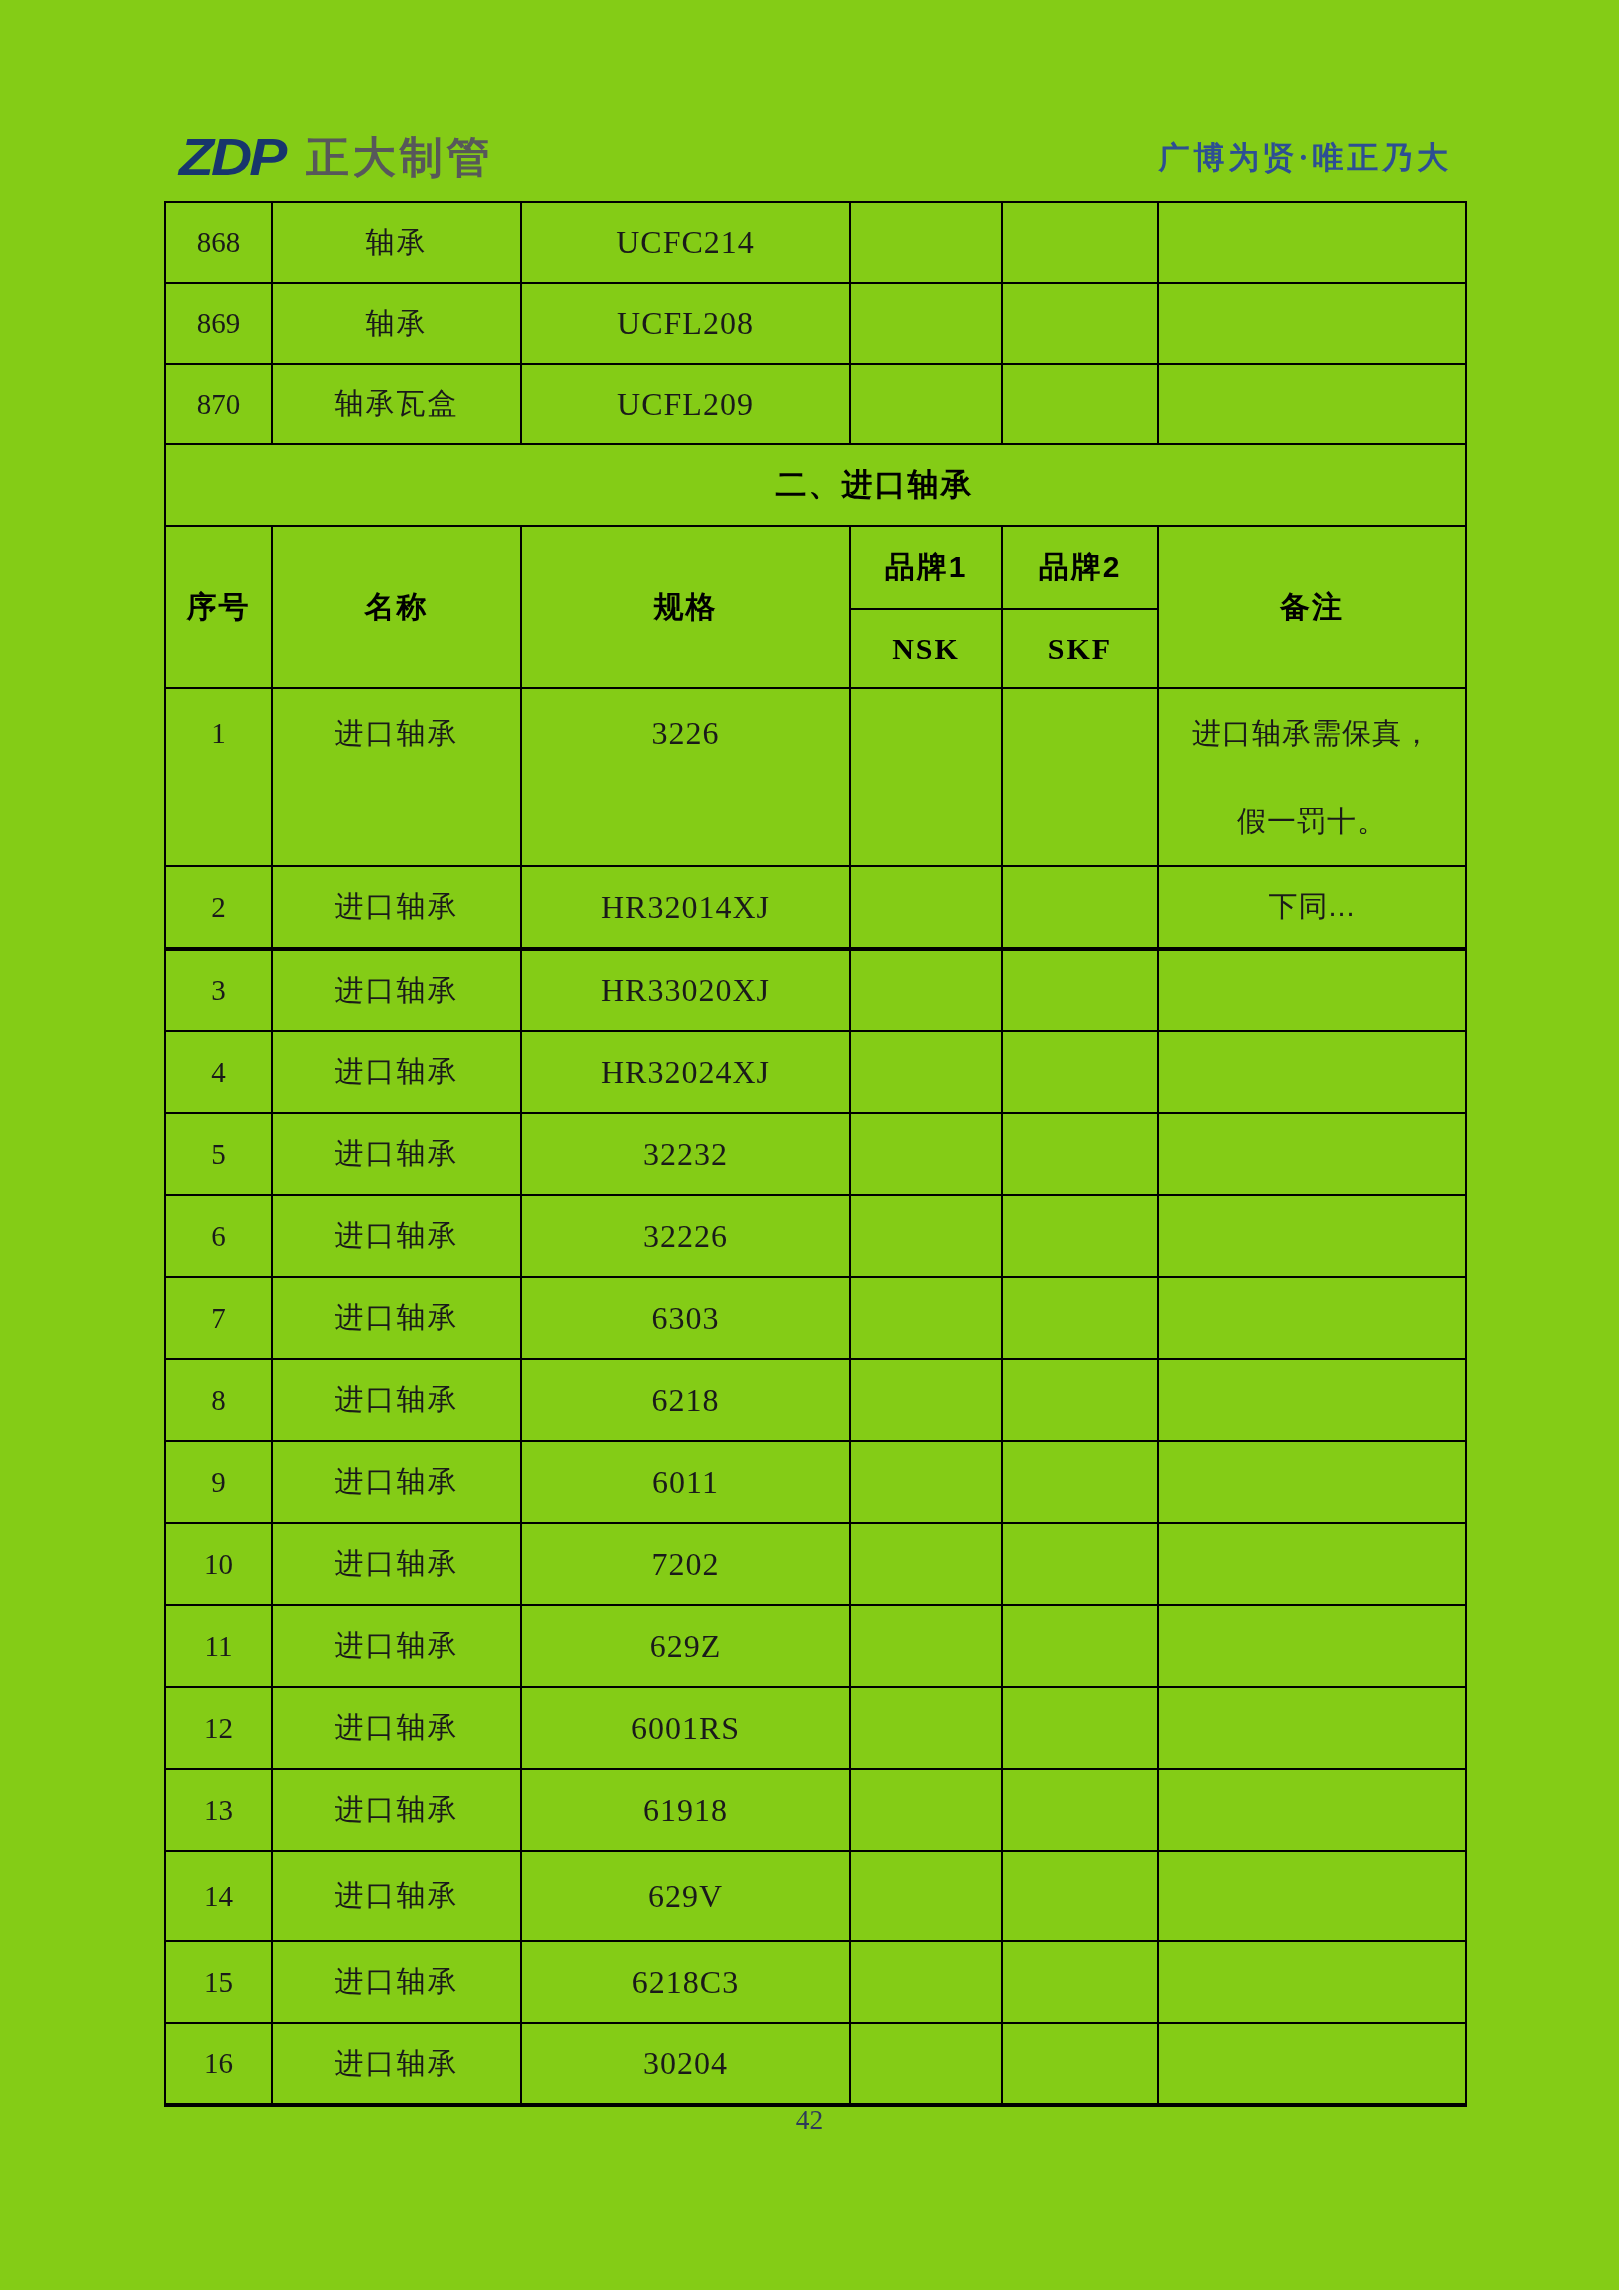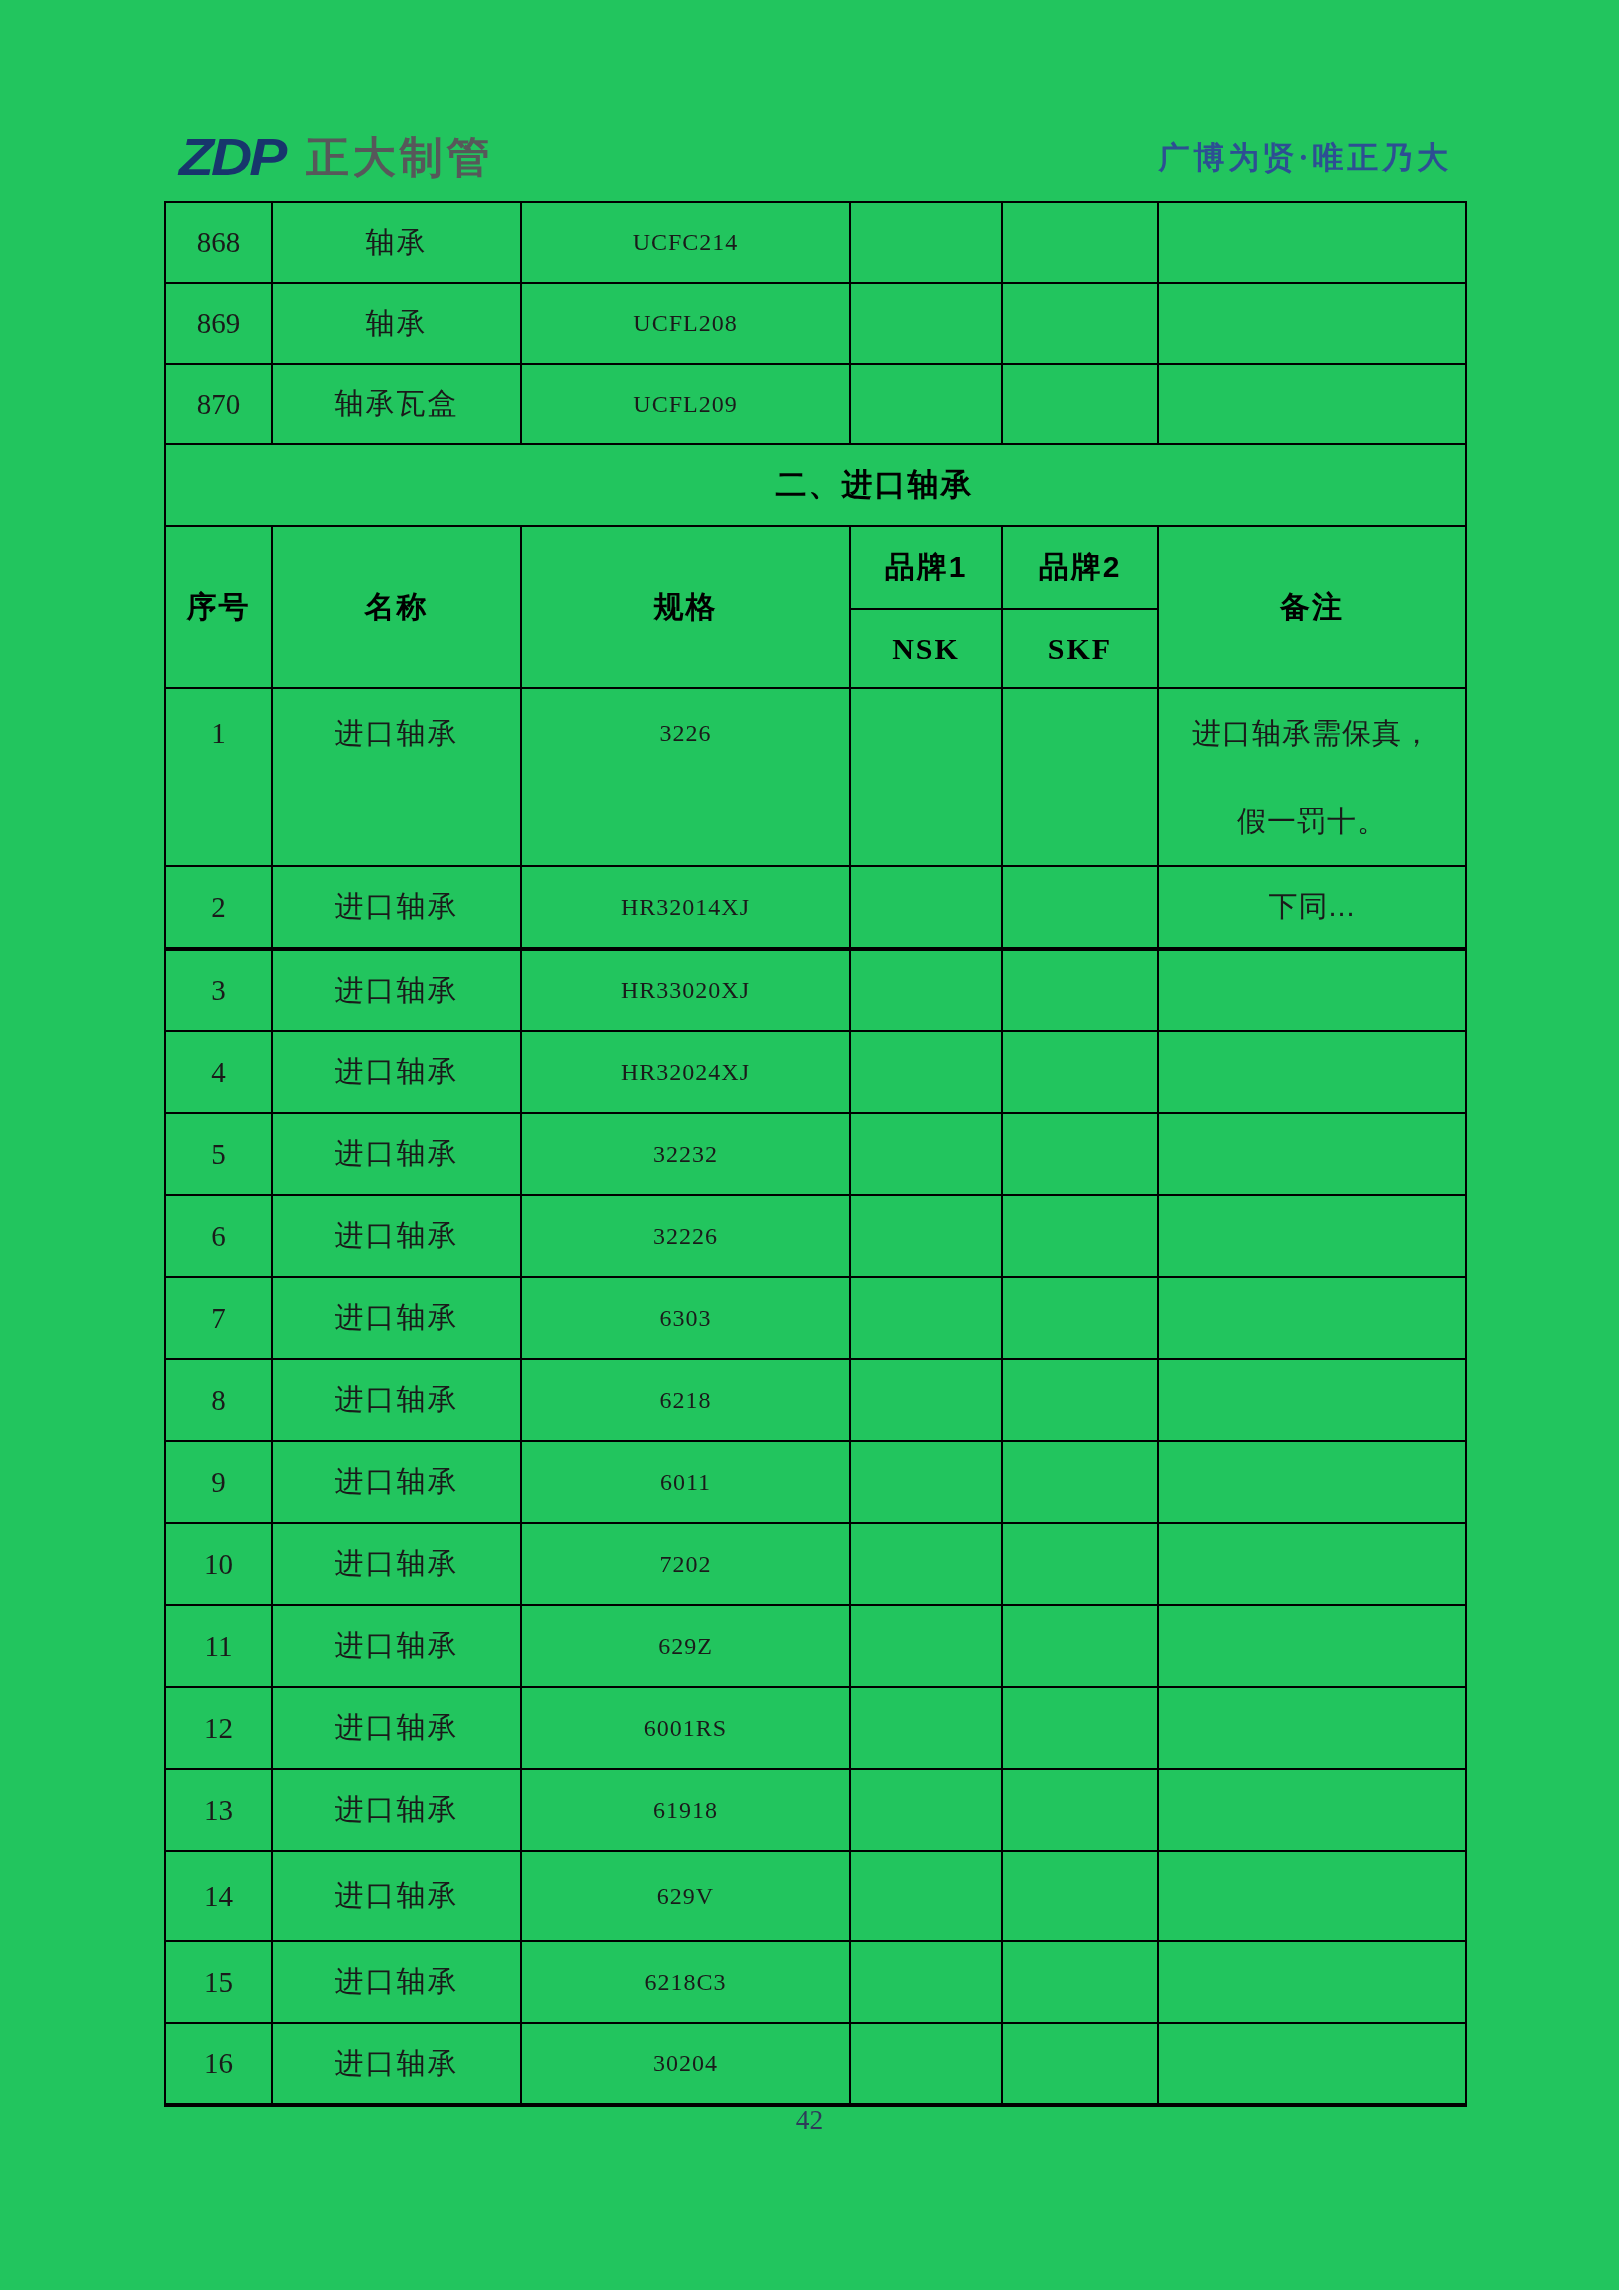--- a/index.html
+++ b/index.html
@@ -1,19 +1,19 @@
 <!DOCTYPE html>
 <html><head>
 <meta charset="utf-8">
 <style>
   html,body{margin:0;padding:0;background:#ffffff;}
   .page{
     position:relative;
     width:1619px;height:2291px;
-    background:#22c55e;
+    background:#84cc16;
     overflow:hidden;
     font-family:"Liberation Sans", sans-serif;
     text-decoration:underline;
   }
   
   .hdr{position:absolute;left:0;top:0;width:1619px;height:201px;}
   .logo{position:absolute;left:179px;top:123px;height:69px;display:flex;align-items:center;}
   .logo-zdp{
     font-family:"Liberation Sans", sans-serif;
     font-weight:900;font-style:italic;
@@ -44,21 +44,21 @@
   table.parts td{
     border:2.9px solid #000;
     padding:0;
     text-align:center;
     vertical-align:middle;
     overflow:hidden;
     color:#1a1a1a;
   }
   td.c-no{font-family:"Liberation Serif","DejaVu Serif",serif;font-size:29px;color:#2e3a59;}
   td.c-name{font-size:29px;letter-spacing:2px;color:#1f1f1f;}
-  td.c-spec{font-family:"Liberation Serif","DejaVu Serif",serif;font-size:24px;letter-spacing:1px;color:#111;}
+  td.c-spec{font-family:"Liberation Serif","DejaVu Serif",serif;font-size:32px;letter-spacing:1px;color:#111;}
   td.c-brand{font-size:28px;}
   td.c-remark{font-size:29px;color:#474747;letter-spacing:1px;}
   tr.section-row td{
     font-size:31px;font-weight:bold;color:#000;
     text-align:center;padding-left:118px;letter-spacing:2px;border-radius:19px;
   }
   tr.hdr-row td{
     font-size:30px;font-weight:bold;color:#000;letter-spacing:2px;
   }
   td.h-brandval{

